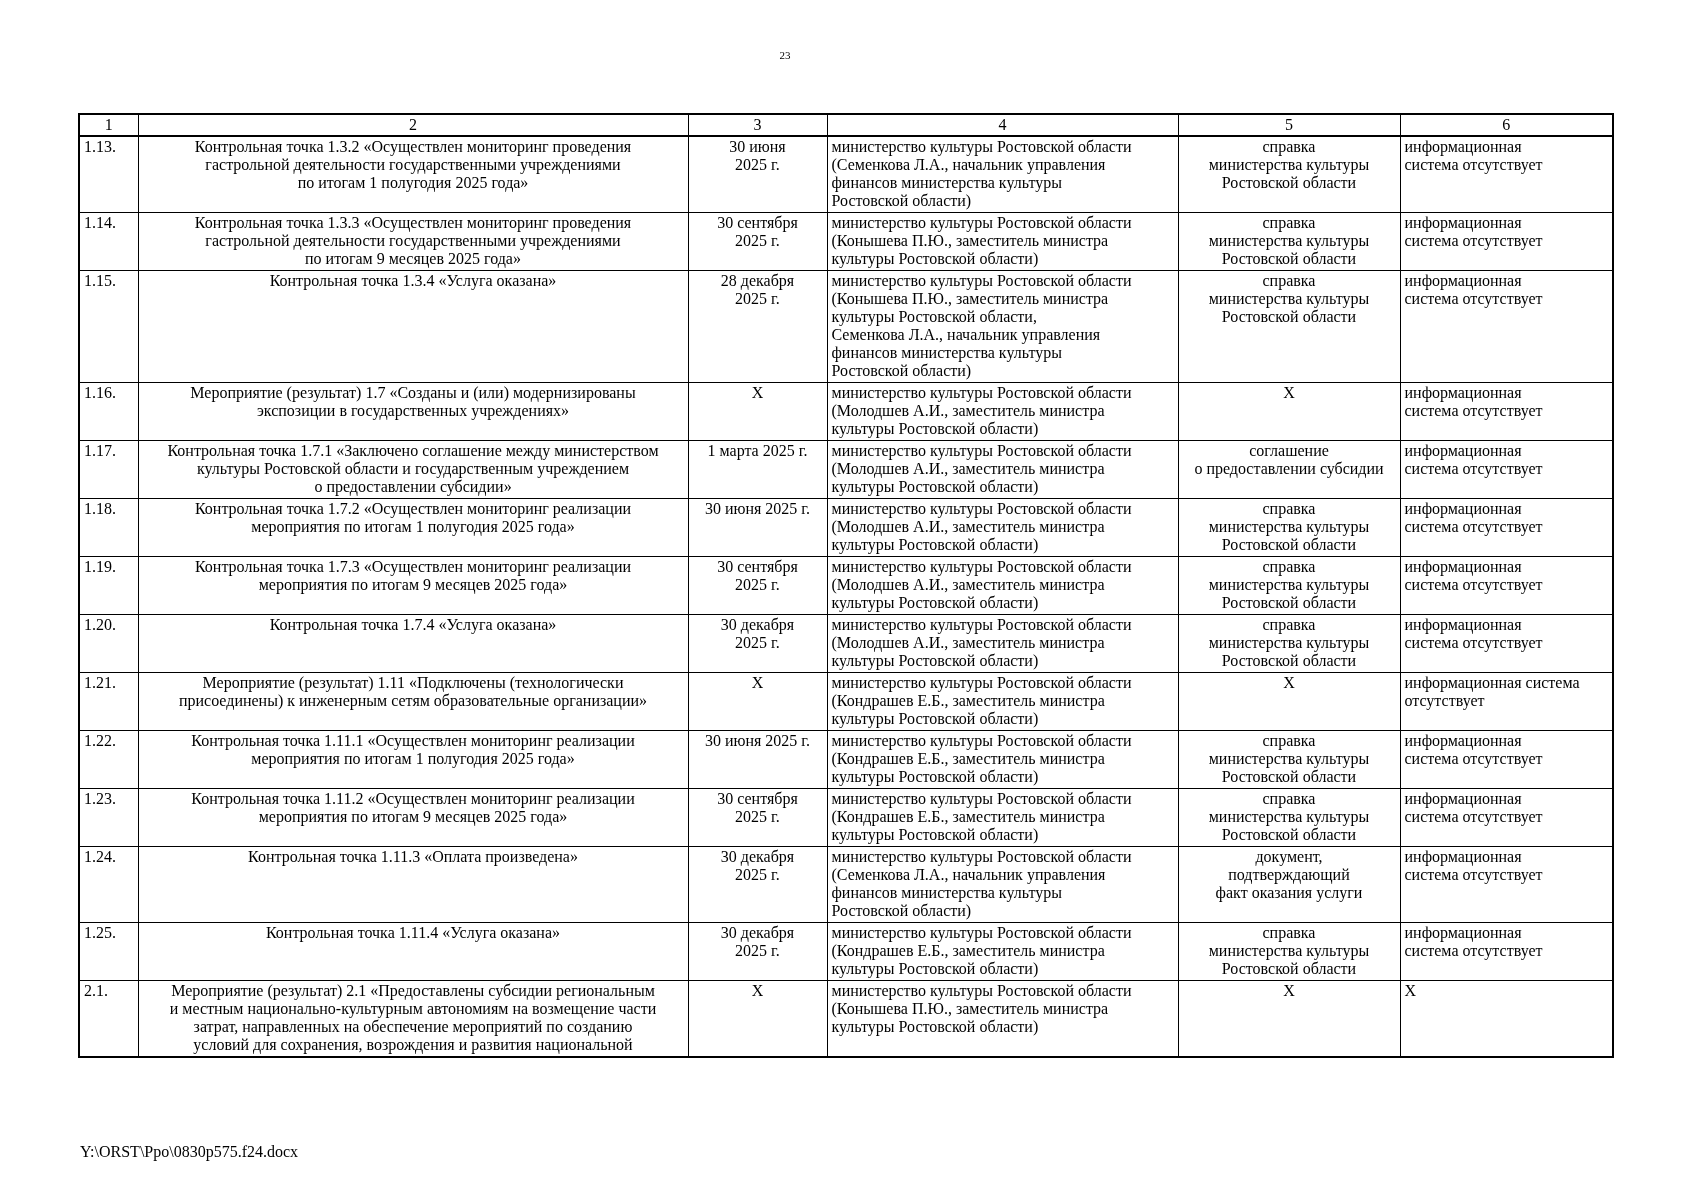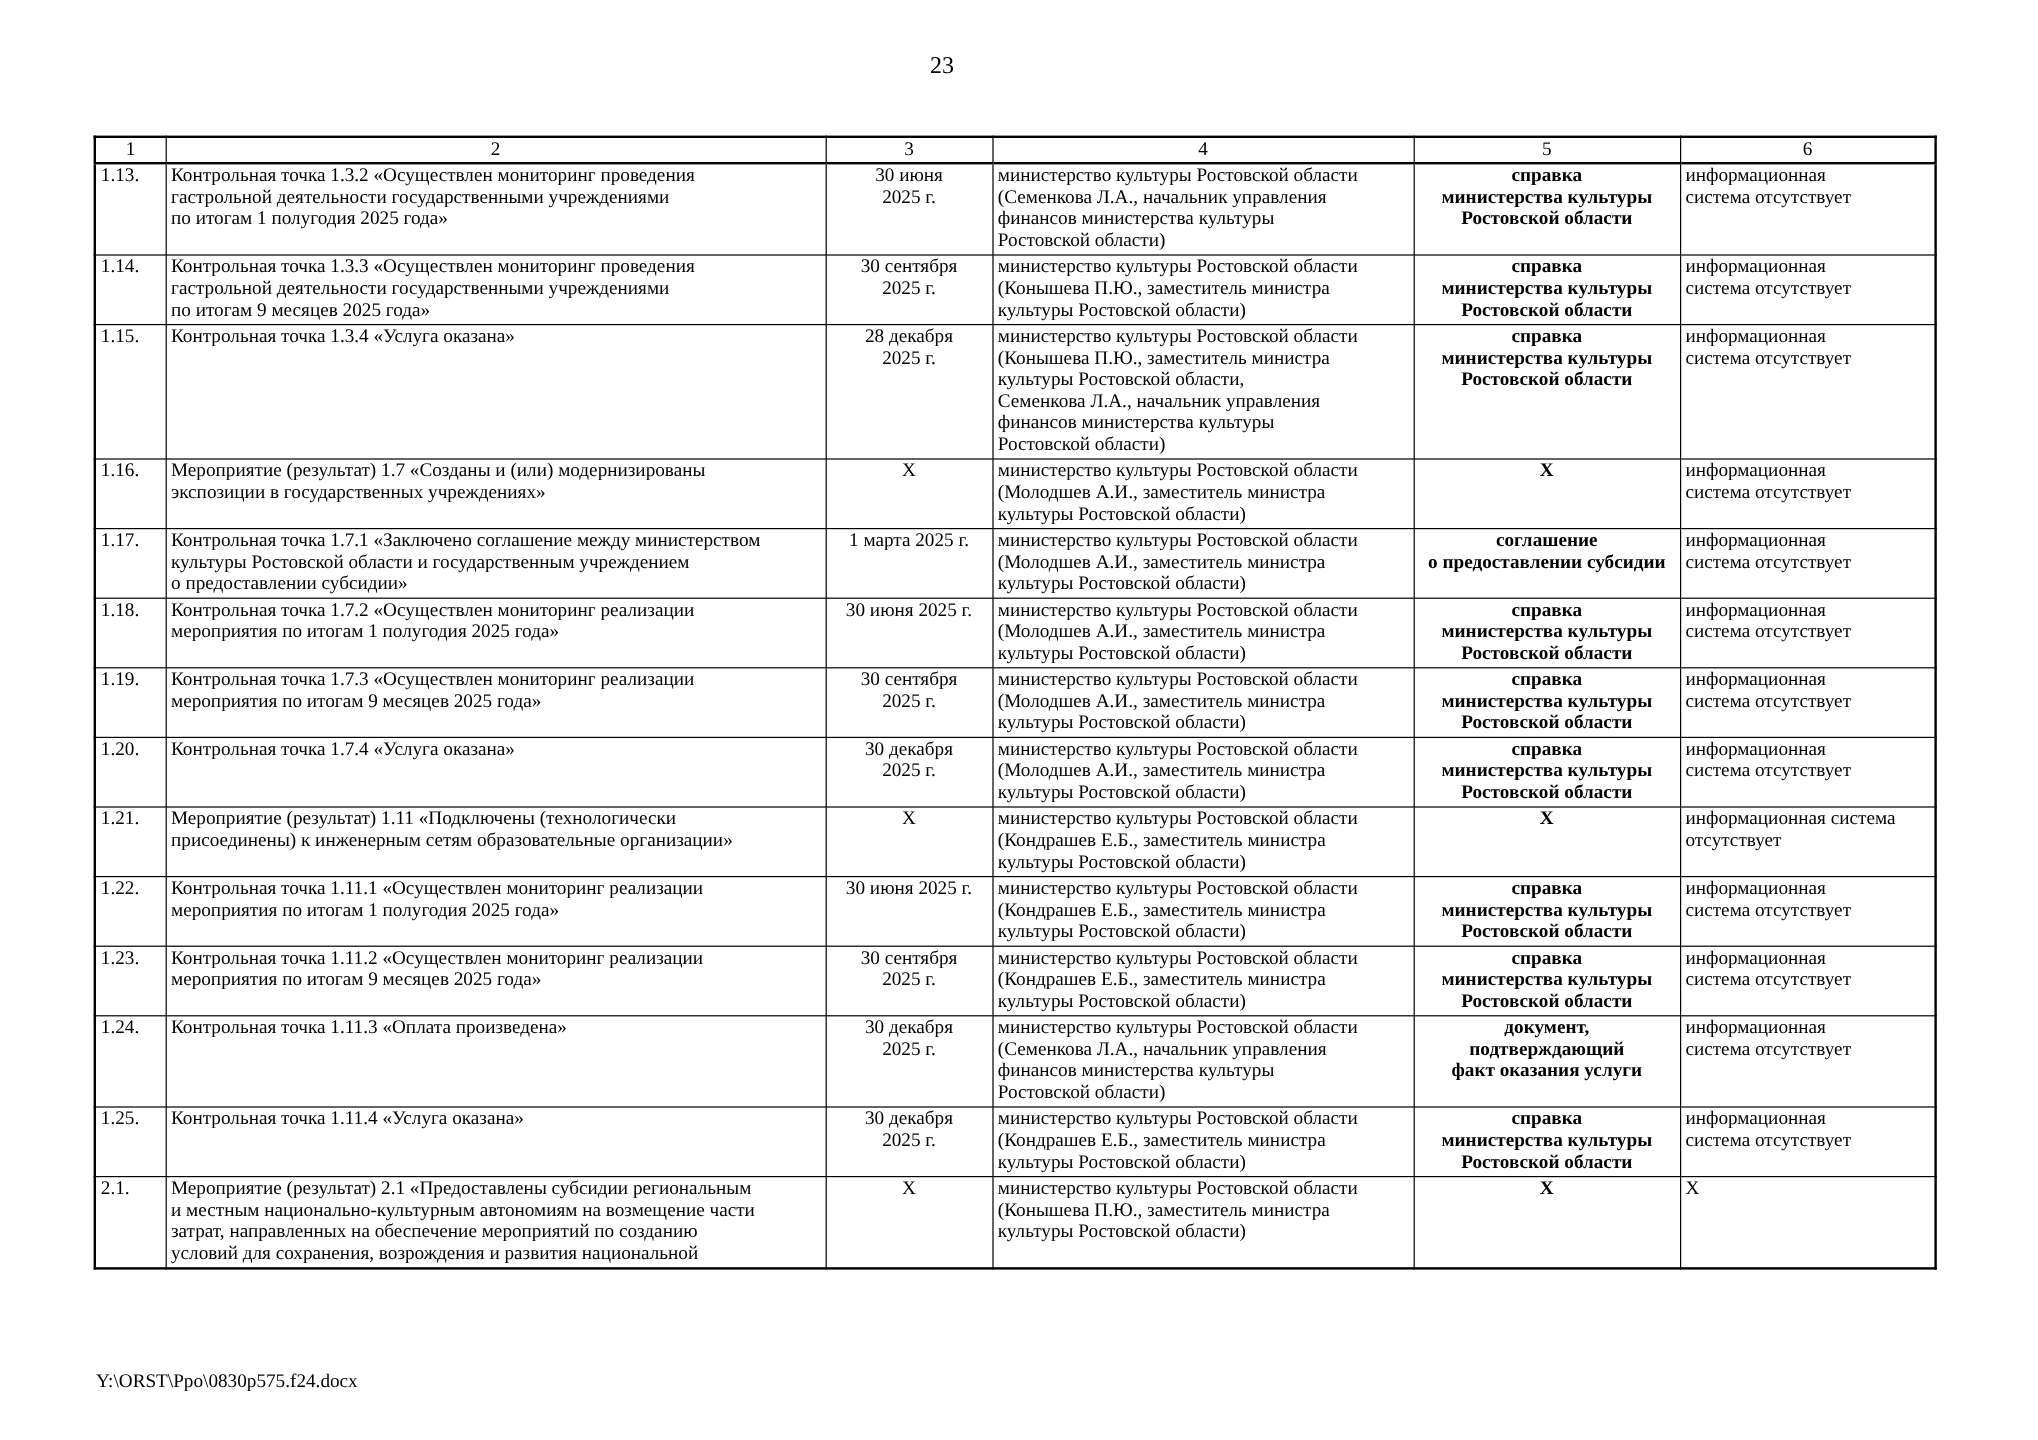--- a/index.html
+++ b/index.html
@@ -15,21 +15,21 @@
     height: 1200px;
     background: #ffffff;
     overflow: hidden;
   }
   .page-number {
     position: absolute;
     top: 46px;
     left: 767px;
     width: 36px;
     text-align: center;
-    font-size: 20px;
+    font-size: 11px;
     line-height: 18px;
   }
   table.doc-table {
     position: absolute;
     top: 113px;
     left: 78px;
     width: 1534px;
     border-collapse: collapse;
     table-layout: fixed;
     border: 2px solid #000;
@@ -47,24 +47,24 @@
     vertical-align: middle;
   }
   table.doc-table td {
     border: 1px solid #000;
     vertical-align: top;
     padding: 1px 4px 2px 4px;
     white-space: pre-line;
     overflow: hidden;
   }
   td.c-num  { }
-  td.c-name { text-align: left; padding-left: 10px; padding-right: 14px; }
+  td.c-name { text-align: center; padding-left: 10px; padding-right: 14px; }
   td.c-date { text-align: center; margin-top: 28px; }
   td.c-resp { text-align: left; padding-left: 8px; padding-right: 8px; }
-  td.c-doc  { text-align: center; font-weight: bold; }
+  td.c-doc  { text-align: center; }
   td.c-sys  { text-align: left; }
   td.section-cell {
     text-align: center;
     padding: 1px 6px 2px 6px;
   }
   .footer-path {
     position: absolute;
     top: 1143px;
     left: 80px;
     font-size: 16px;

